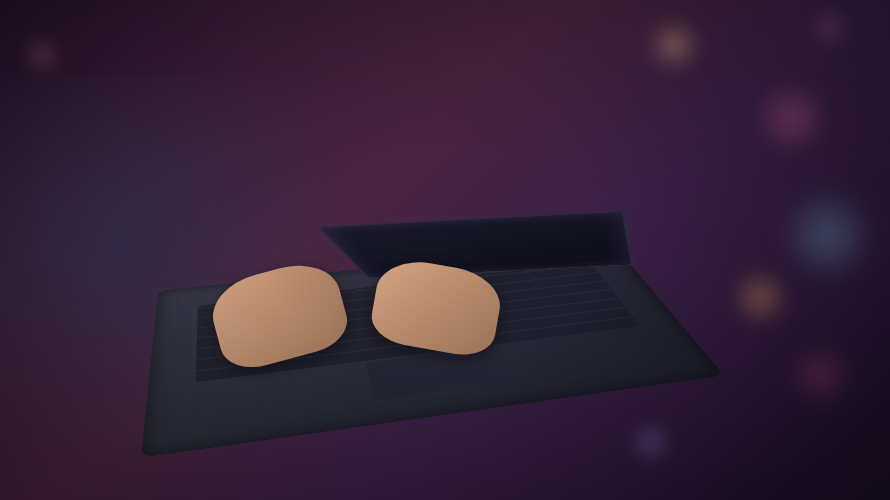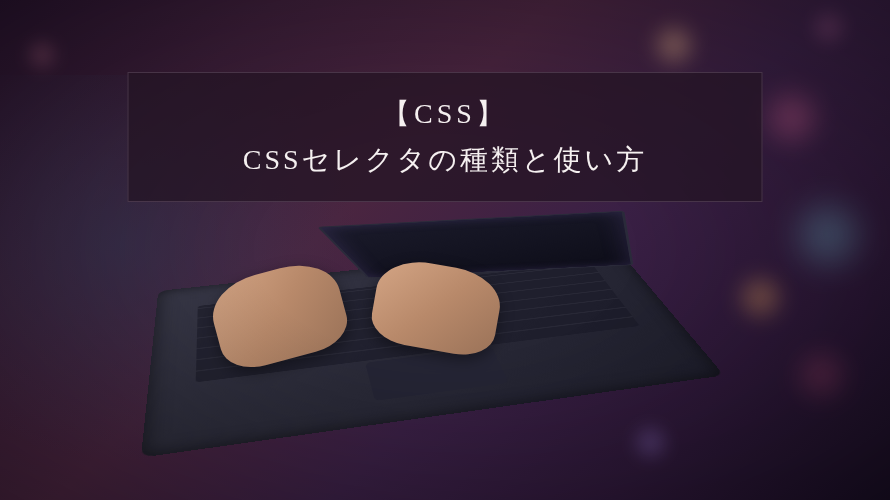--- a/index.html
+++ b/index.html
@@ -188,18 +188,14 @@
       <div class="laptop-trackpad"></div>
     </div>
     <div class="laptop-screen"></div>
   </div>
 
   <div class="hand hand-left"></div>
   <div class="hand hand-right"></div>
 
   <div class="vignette"></div>
 
-  <div class="title-box">
-    <div class="title-category">【CSS】</div>
-    <div class="title-main">CSSセレクタの種類と使い方</div>
-  </div>
 
 </div>
 
 </body></html>

